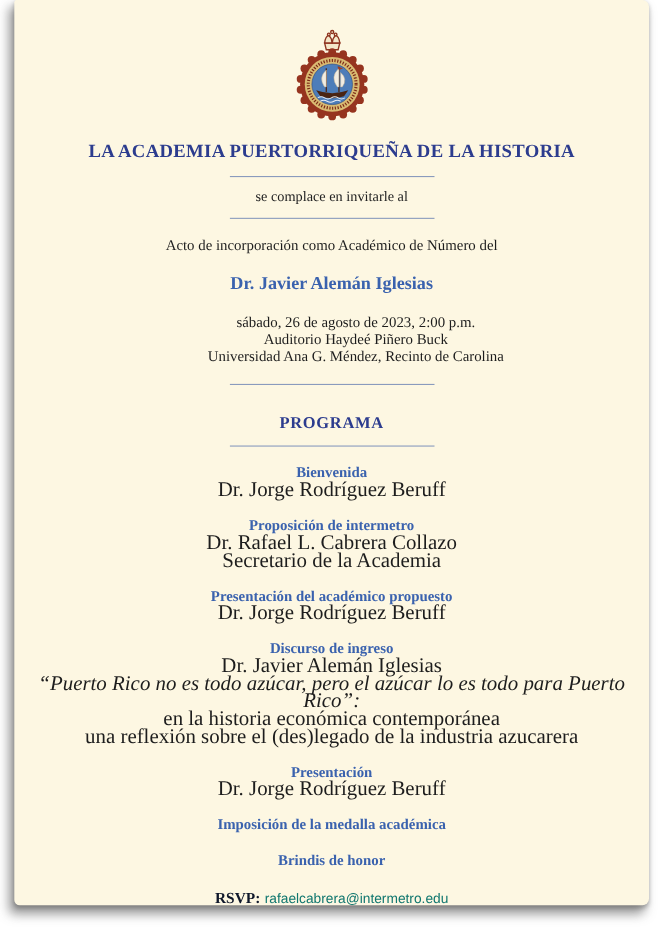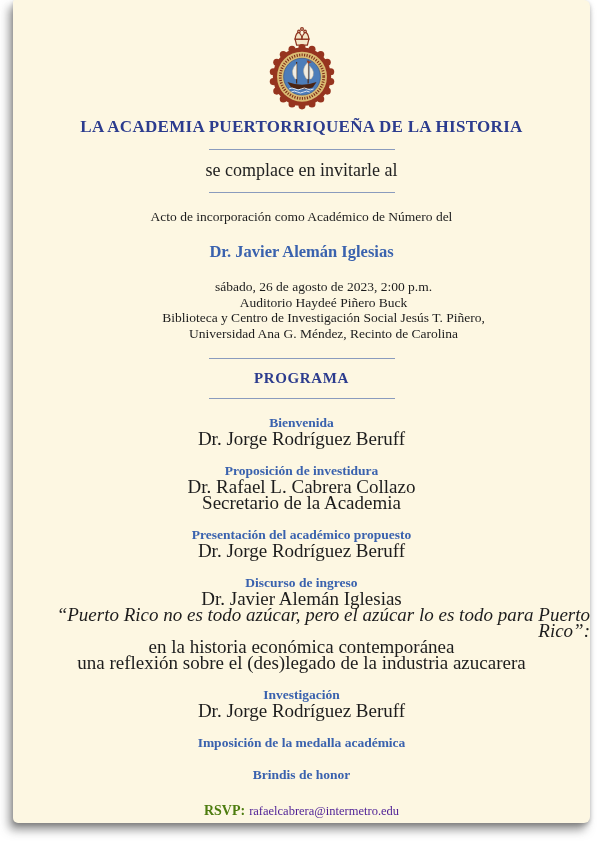--- a/index.html
+++ b/index.html
@@ -16,50 +16,50 @@
     background:#FDF7E2;
     border-radius:2px 6px 6px 5px;
     box-shadow:-4px 7px 10px rgba(70,70,70,0.55), 0 2px 4px rgba(0,0,0,0.25);
     text-align:center;
     color:#1d1d1d;
     padding-top:26px;
     box-sizing:border-box;
   }
   .seal-wrap { height:86px; line-height:0; }
   .title {
-    margin-top:5px;
+    margin-top:16px;
     font-size:17px; font-weight:bold;
     color:#2c3c8e; letter-spacing:0.3px;
   }
   .divider {
     width:186px; border:none; border-top:1px solid #8a9bbd;
     margin:0 auto;
   }
   .d1 { margin-top:12px; }
-  .tagline { margin-top:10px; font-size:18px; color:#222222; }
+  .tagline { margin-top:10px; font-size:13px; color:#222222; }
   .d2 { margin-top:11px; }
   .act-line { margin-top:16px; font-size:13.5px; }
   .honoree { margin-top:17px; font-size:16.5px; font-weight:bold; color:#3a62ae; }
   .date-block { margin-top:17px; font-size:13.5px; line-height:15.5px;padding-left:44px; }
   .d3 { margin-top:17px; }
   .programa {
-    margin-top:11px; font-size:15px; font-weight:bold;
+    margin-top:27px; font-size:15px; font-weight:bold;
     color:#2c3c8e; letter-spacing:0.6px;
   }
   .d4 { margin-top:11px; }
   .program-item { margin-top:16px; }
   .program-item.first { }
   .p-heading { font-size:13.5px; font-weight:bold; color:#3a62ae; line-height:16px; }
   .p-line { font-size:19px; line-height:16px; color:#1d1d1d; }
-  .p-quote { font-style:italic;text-align:right; }
+  .p-quote { font-style:italic; }
   .rsvp { margin-top:18px; }
-  .rsvp-label { font-size:14px; font-weight:bold; color:#4d7c0f; }
+  .rsvp-label { font-size:14px; font-weight:bold; color:#0f172a; }
   .rsvp-email {
-    font-family:Liberation Serif, serif;
-    font-size:12.5px; color:#4c1d95;
+    font-family:Liberation Sans, sans-serif;
+    font-size:12.5px; color:#0f766e;
   }
 </style>
 </head>
 <body>
 
 <div class="paper">
 
   <div class="seal-wrap">
     <svg viewBox="0 0 100 112" width="78" height="86">
 
@@ -120,54 +120,53 @@
   <hr class="divider d1">
   <div class="tagline">se complace en invitarle al</div>
   <hr class="divider d2">
 
   <div class="act-line">Acto de incorporación como Académico de Número del</div>
   <div class="honoree">Dr. Javier Alemán Iglesias</div>
 
   <div class="date-block">
     <div>sábado, 26 de agosto de 2023, 2:00 p.m.</div>
     <div>Auditorio Haydeé Piñero Buck</div>
-    <div>Biblioteca y Centro de Investigación Social Jesús T. Piñero,</div>
     <div>Universidad Ana G. Méndez, Recinto de Carolina</div>
   </div>
 
   <hr class="divider d3">
   <div class="programa">PROGRAMA</div>
   <hr class="divider d4">
 
   <div class="program-item first">
     <div class="p-heading">Bienvenida</div>
     <div class="p-line">Dr. Jorge Rodríguez Beruff</div>
   </div>
 
   <div class="program-item">
-    <div class="p-heading">Proposición de investidura</div>
+    <div class="p-heading">Proposición de intermetro</div>
     <div class="p-line">Dr. Rafael L. Cabrera Collazo</div>
     <div class="p-line">Secretario de la Academia</div>
   </div>
 
   <div class="program-item">
     <div class="p-heading">Presentación del académico propuesto</div>
     <div class="p-line">Dr. Jorge Rodríguez Beruff</div>
   </div>
 
   <div class="program-item">
     <div class="p-heading">Discurso de ingreso</div>
     <div class="p-line">Dr. Javier Alemán Iglesias</div>
     <div class="p-line p-quote">“Puerto Rico no es todo azúcar, pero el azúcar lo es todo para Puerto Rico”:</div>
     <div class="p-line">en la historia económica contemporánea</div>
     <div class="p-line">una reflexión sobre el (des)legado de la industria azucarera</div>
   </div>
 
   <div class="program-item">
-    <div class="p-heading">Investigación</div>
+    <div class="p-heading">Presentación</div>
     <div class="p-line">Dr. Jorge Rodríguez Beruff</div>
   </div>
 
   <div class="program-item">
     <div class="p-heading">Imposición de la medalla académica</div>
   </div>
 
   <div class="program-item">
     <div class="p-heading">Brindis de honor</div>
   </div>

